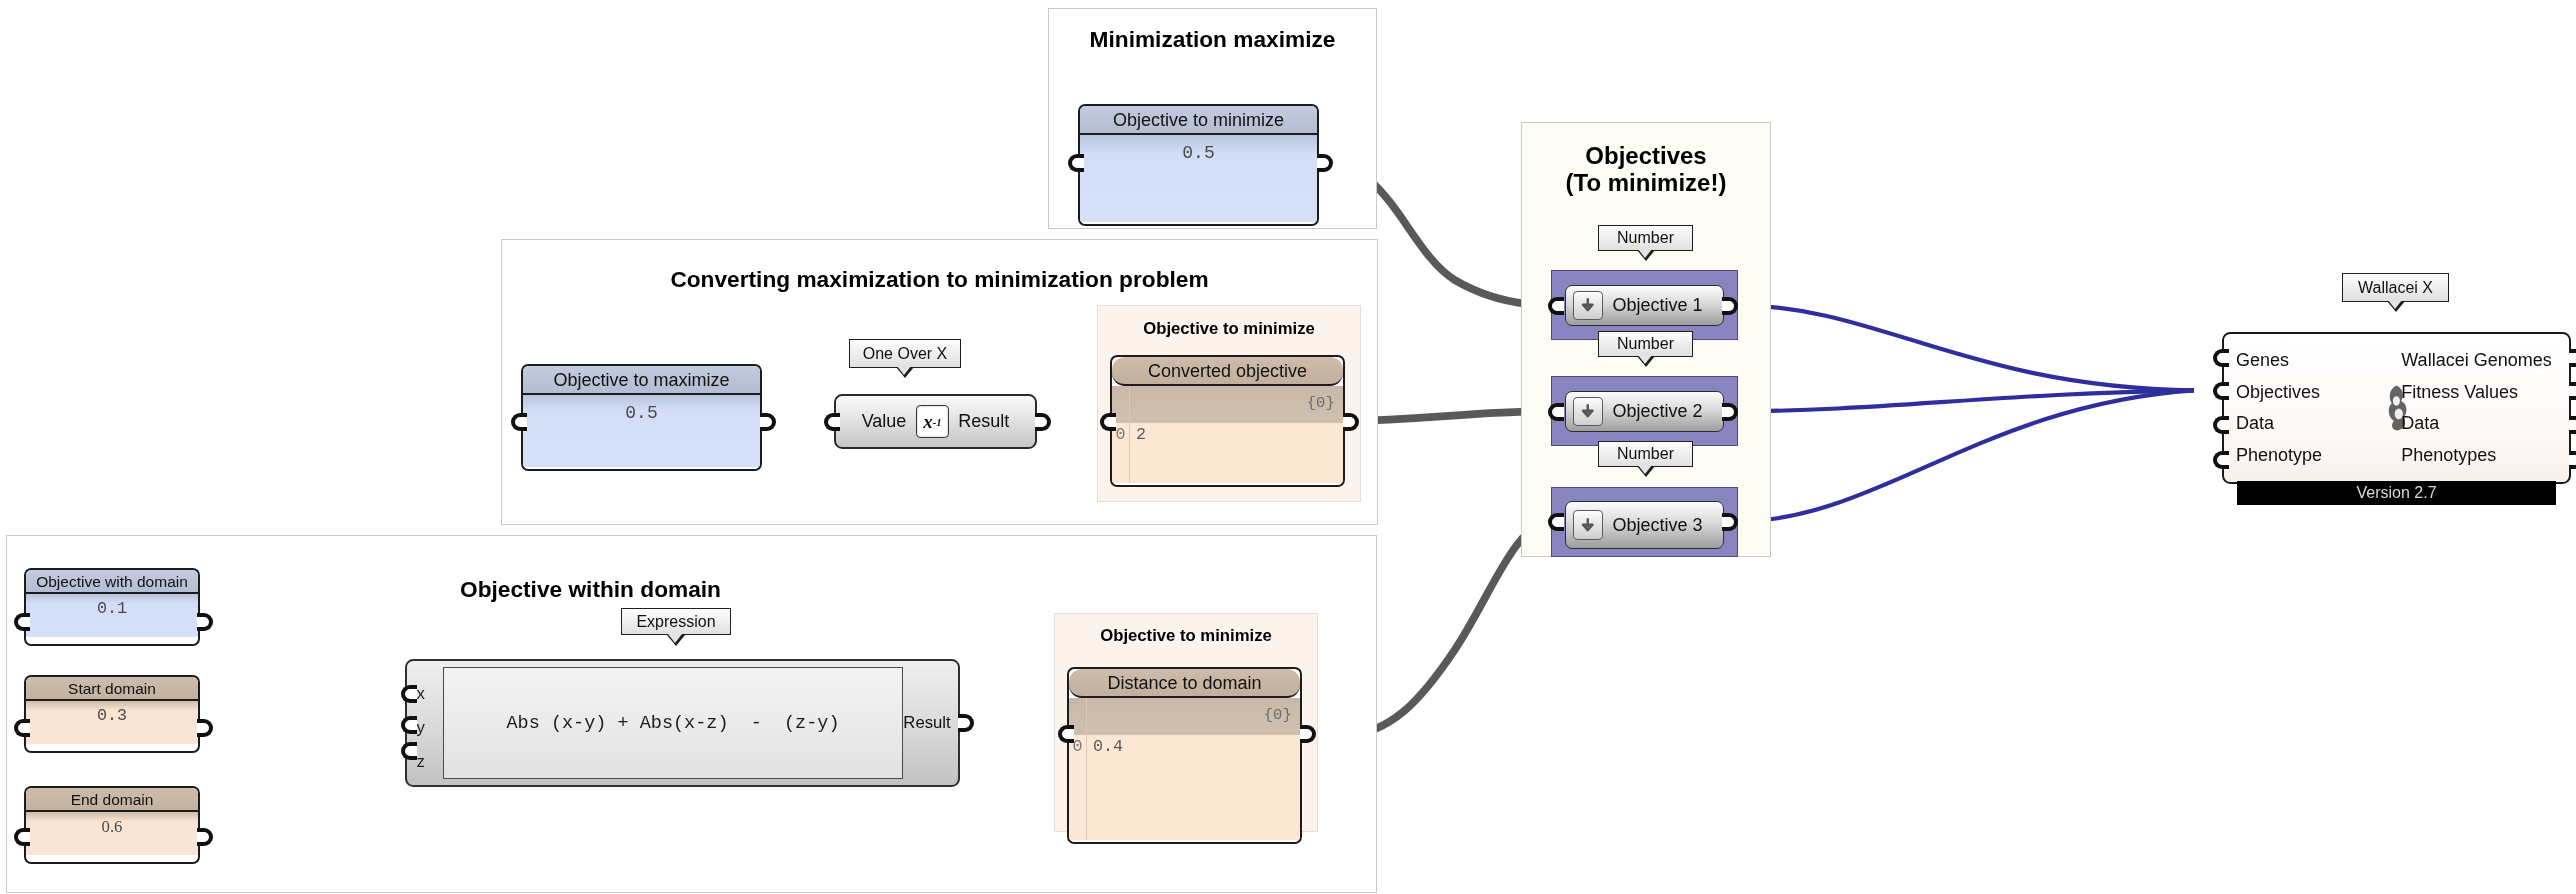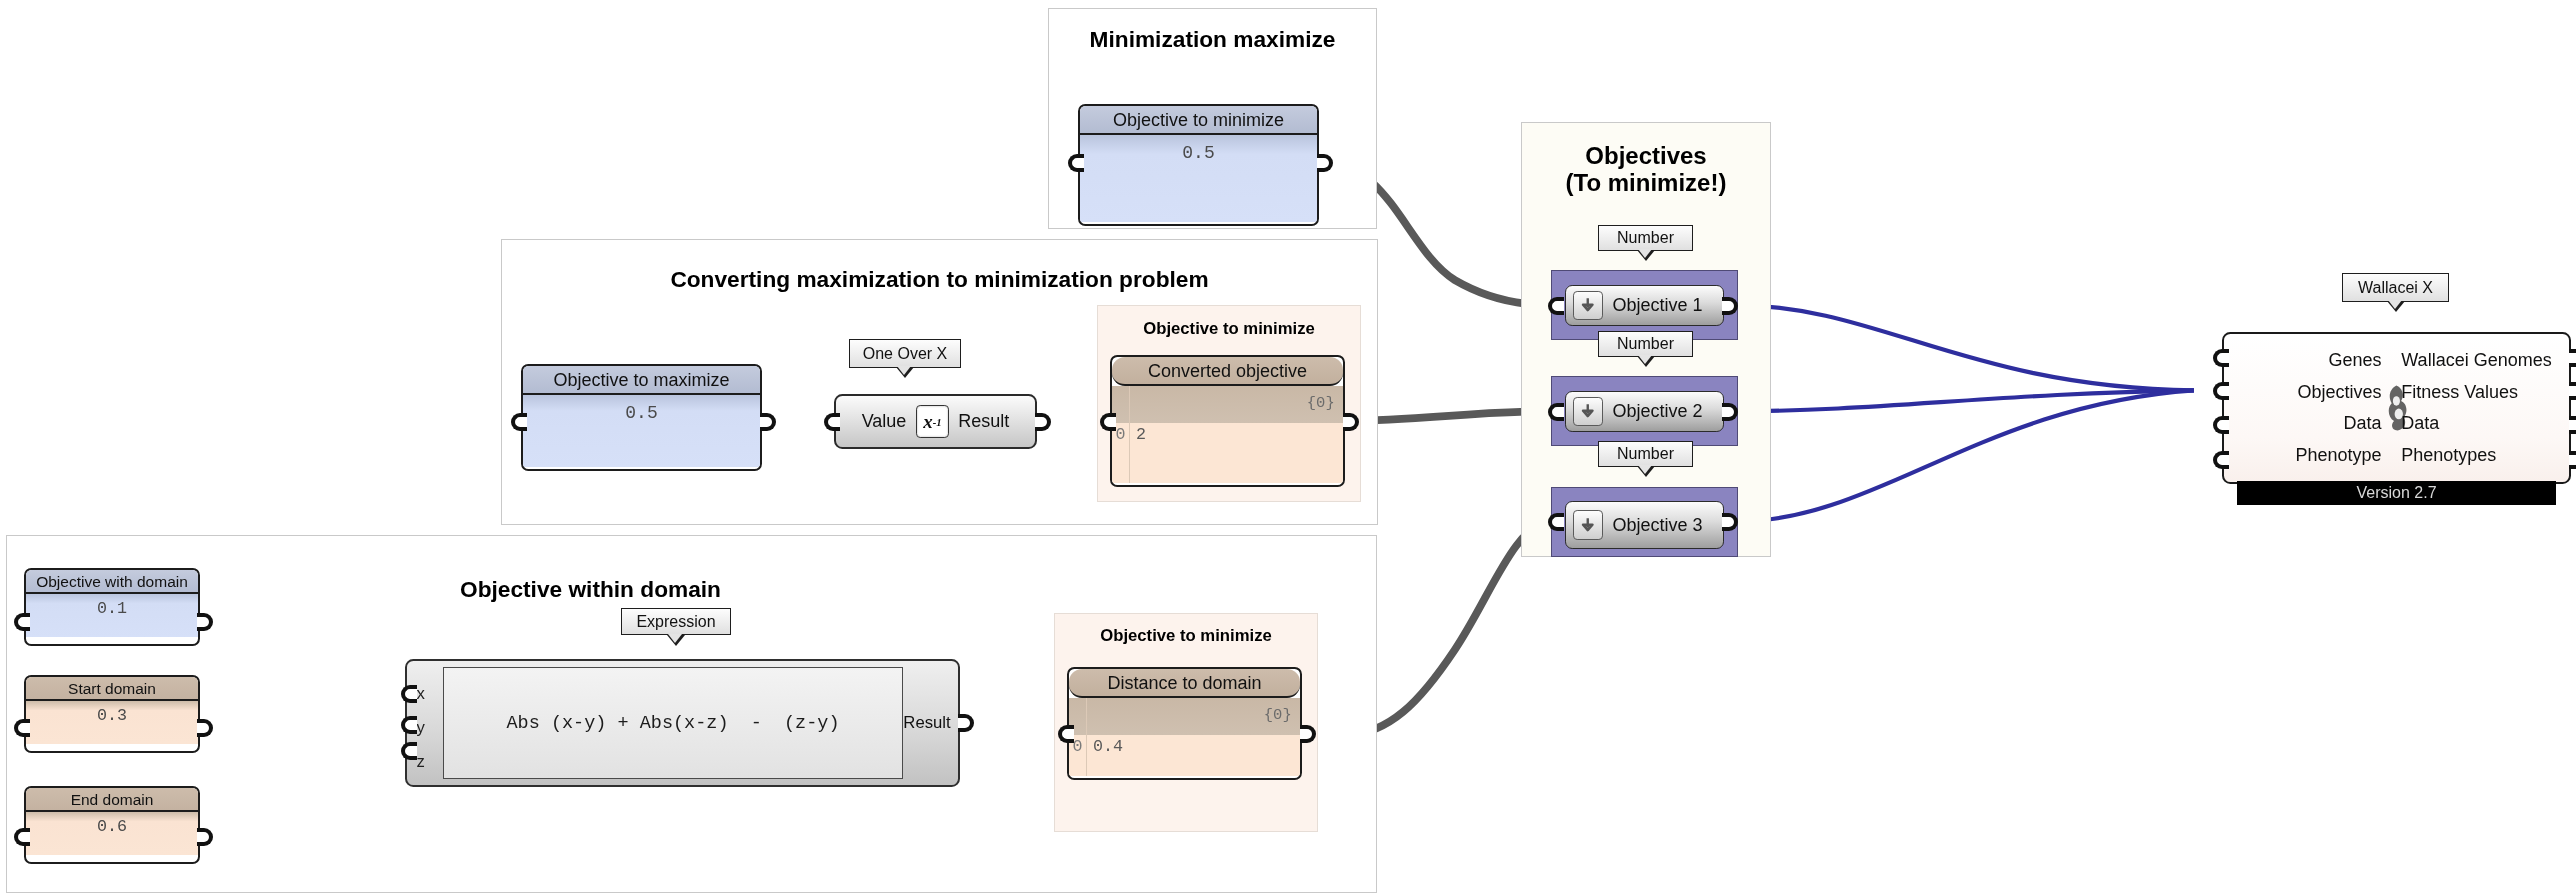--- a/index.html
+++ b/index.html
@@ -77,21 +77,21 @@
                      border-radius:4.2px;background:linear-gradient(180deg,#fdfdfd,#cfcfcf);
                      display:flex;align-items:center;justify-content:center;}
   .objnode .arrowbox svg{display:block;}
   .objnode .olabel{flex:1;text-align:center;font-size:18px;color:#111;padding-right:10.7px;}
 
   
   .wx{position:absolute;box-sizing:border-box;border:2.4px solid #1a1a1a;border-radius:8.3px;
       background:linear-gradient(180deg,#ffffff 0%,#fdf8f6 70%,#f9f0ec 100%);}
   .wx .col{position:absolute;top:0;bottom:0;display:flex;flex-direction:column;
            justify-content:space-around;padding:10.7px 0;box-sizing:border-box;}
-  .wx .colL{left:5px;width:48%;align-items:flex-end;padding-right:13px;}
+  .wx .colL{left:12px;width:48%;align-items:flex-start;padding-right:13px;}
   .wx .colR{right:0;width:50%;align-items:flex-start;padding-left:4.8px;}
   .wx .p{font-size:18px;color:#111;white-space:nowrap;}
   .wx .logo{position:absolute;left:50%;top:50%;transform:translate(-50%,-50%);
             width:32px;height:50px;opacity:.92;}
   .wx-ver{position:absolute;background:#000;color:#d8d8d8;font-size:16px;text-align:center;
           line-height:24px;box-sizing:border-box;}
 
   
   .balloon{position:absolute;box-sizing:border-box;border:1.8px solid #1e1e1e;
            background:linear-gradient(180deg,#fdfdfd 0%,#e0e0e0 100%);
@@ -266,21 +266,21 @@
     <div class="body">
       <div class="val" style="top:4.8px;font-size:16.7px;">0.3</div>
     </div>
   </div>
   <div class="port left" style="left:14.3px;top:719px;"></div>
   <div class="port right" style="left:197px;top:719px;"></div>
 
   <div class="node sl-tan" style="left:24px;top:786px;width:176px;height:78px;">
     <div class="cap" style="height:24px;line-height:24px;font-size:15.5px;">End domain</div>
     <div class="body">
-      <div class="val" style="top:4.8px;font-size:16.7px;">0.6</div>
+      <div class="val" style="top:4.8px;font-size:16.7px;font-family:Liberation Serif, serif;">0.6</div>
     </div>
   </div>
   <div class="port left" style="left:14.3px;top:828px;"></div>
   <div class="port right" style="left:197px;top:828px;"></div>
 
   <div class="balloon" style="left:621px;top:608px;width:110px;height:27.4px;">
     <span>Expression</span>
     <span class="tip"></span>
   </div>
 
@@ -294,21 +294,21 @@
     <div class="res">Result</div>
   </div>
   <div class="port left" style="left:401px;top:685px;"></div>
   <div class="port left" style="left:401px;top:716px;"></div>
   <div class="port left" style="left:401px;top:742px;"></div>
   <div class="port right" style="left:958px;top:714px;"></div>
 
   <div class="group group-peach" style="left:1054px;top:613px;width:264px;height:219px;"></div>
   <div class="group-title" style="left: 1054px; top: 627px; width: 264px; font-size: 16.7px; white-space: pre;">Objective to minimize</div>
 
-  <div class="node panel" style="left:1067px;top:667px;width:235px;height:113px;">
+  <div class="node panel" style="left:1067px;top:667px;width:235px;height:177px;">
     <div class="cap">Distance to domain</div>
     <div class="body">
       <div class="hdrband"></div>
       <div class="gutter"></div>
       <div class="branch">{0}</div>
       <div class="idx">0</div>
       <div class="cell">0.4</div>
     </div>
   </div>
   <div class="port left" style="left:1058px;top:725px;"></div>

